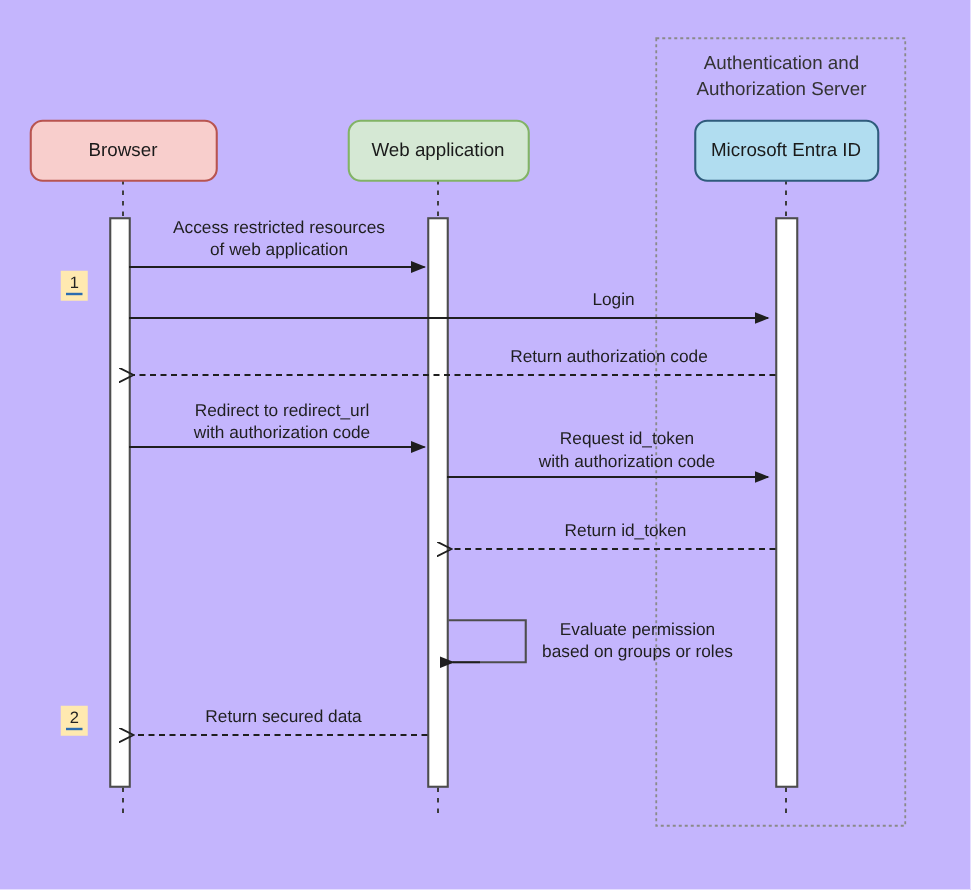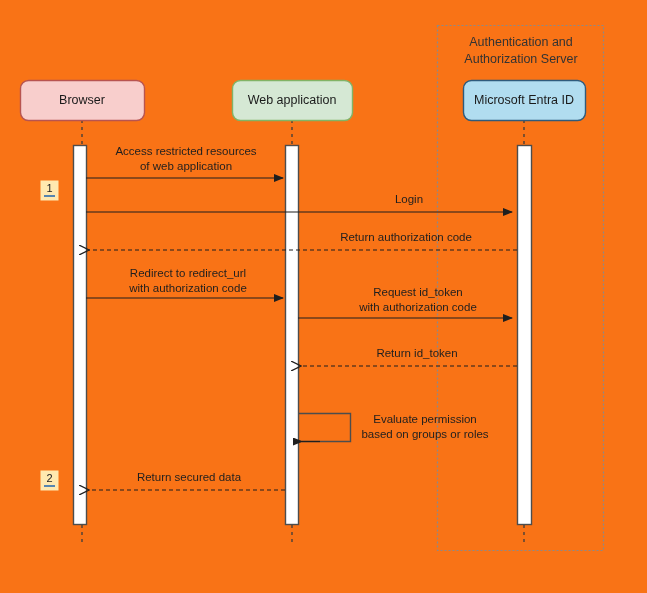--- a/index.html
+++ b/index.html
@@ -11,21 +11,21 @@
     width: 647px;
     height: 593px;
     font-family: "Liberation Sans", sans-serif;
     color: #1a1a1a;
     overflow: hidden;
   }
   #canvas {
     position: relative;
     width: 647px;
     height: 593px;
-    background: #f97316;
+    background: #c4b5fd;
   }
   svg.diagram {
     position: absolute;
     left: 0;
     top: 0;
     width: 647px;
     height: 593px;
   }
   .lbl {
     font-family: "Liberation Sans", sans-serif;

